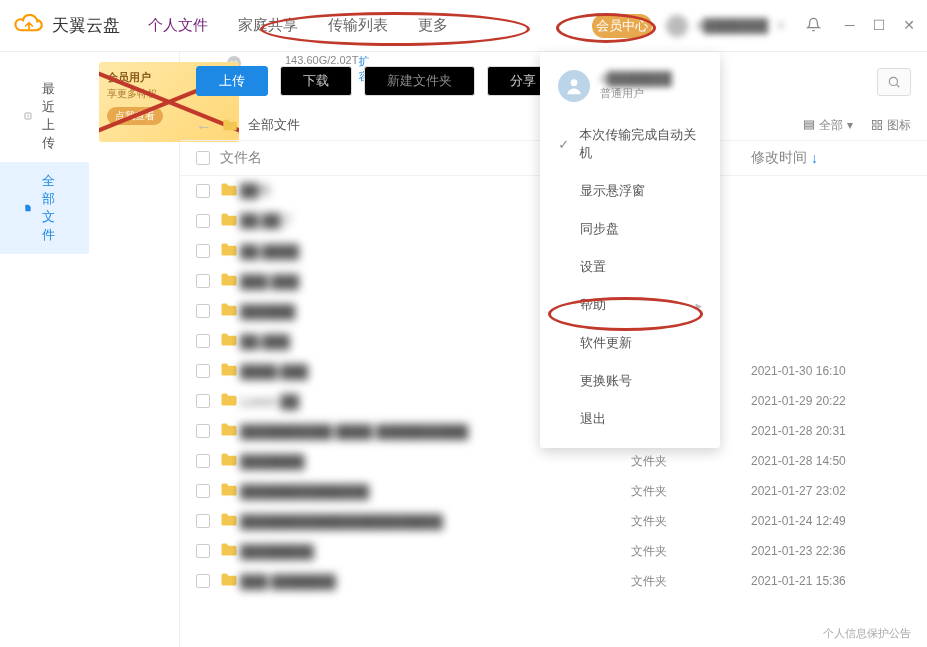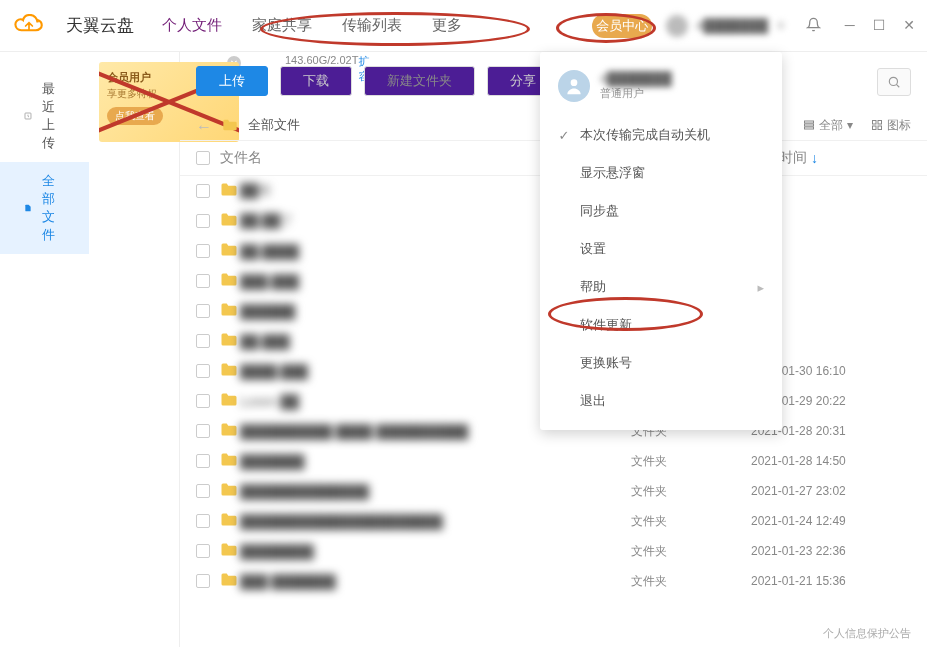--- a/index.html
+++ b/index.html
@@ -1,19 +1,19 @@
 <!DOCTYPE html>
 <html><head>
   <meta charset="utf-8">
   <style>
     * { margin: 0; padding: 0; box-sizing: border-box; }
     body { width: 927px; height: 647px; font-family: "Microsoft YaHei", sans-serif; font-size: 13px; color: #333; background: #fff; overflow: hidden; position: relative; }
     
     .header { height: 52px; display: flex; align-items: center; padding: 0 12px; border-bottom: 1px solid #eee; }
-    .logo { display: flex; align-items: center; gap: 20px; margin-right: 28px; }
+    .logo { display: flex; align-items: center; gap: 6px; margin-right: 28px; }
     .logo-icon { width: 34px; height: 24px; }
     .logo-text { font-size: 17px; color: #333; font-weight: 500; }
     .nav-tabs { display: flex; gap: 30px; flex: 1; }
     .nav-tab { font-size: 15px; color: #666; cursor: pointer; }
     .nav-tab.active { color: #701a75; }
     .member-btn { background: #e8a94e; color: #fff; padding: 3px 4px; border-radius: 14px; font-size: 13px; cursor: pointer; margin-right: 14px; }
     .user-area { display: flex; align-items: center; gap: 8px; filter: blur(3px); }
     .avatar { width: 22px; height: 22px; border-radius: 50%; background: #bbb; }
     .user-name { color: #666; font-size: 13px; }
     .crown-icon { color: #bbb; font-size: 11px; }
@@ -41,21 +41,21 @@
     .promo-x::before, .promo-x::after { content: ''; position: absolute; background: #c0392b; width: 140%; height: 4px; top: 48%; left: -20%; }
     .promo-x::before { transform: rotate(22deg); }
     .promo-x::after { transform: rotate(-22deg); }
     .storage-bar { margin: 6px 12px 2px; height: 4px; background: #e8e8e8; border-radius: 2px; overflow: hidden; }
     .storage-fill { height: 100%; width: 7%; background: #1e88e5; }
     .storage-line { display: flex; justify-content: space-between; padding: 2px 12px 8px; font-size: 11px; color: #888; }
     .expand-link { color: #1e88e5; cursor: pointer; }
     
     .main { flex: 1; display: flex; flex-direction: column; position: relative; }
     .toolbar { display: flex; align-items: flex-end; gap: 12px; padding: 14px 16px; }
-    .tbtn { padding: 5px 22px; border-radius: 3px; font-size: 13px; cursor: pointer; border: 1px solid #ddd; background: #4c1d95; color: #888; }
+    .tbtn { padding: 5px 22px; border-radius: 3px; font-size: 13px; cursor: pointer; border: 1px solid #ddd; background: #000000; color: #888; }
     .tbtn.primary { background: #1e88e5; color: #fff; border-color: #1e88e5; }
     .tbtn.disabled { color: #ccc; }
     .search-box { margin-left: auto; width: 34px; height: 28px; border: 1px solid #ddd; background: #fafafa; border-radius: 3px; display: flex; align-items: center; justify-content: center; cursor: pointer; }
     
     .breadcrumb-row { display: flex; align-items: center; padding: 6px 16px; gap: 10px; border-bottom: 1px solid #f0f0f0; }
     .back-arrow { color: #bbb; font-size: 16px; }
     .folder-icon { width: 16px; height: 14px; }
     .crumb-text { color: #555; }
     .view-controls { margin-left: auto; display: flex; gap: 18px; align-items: center; color: #888; font-size: 12px; }
     .vc-item { display: flex; align-items: center; gap: 4px; cursor: pointer; }
@@ -70,21 +70,21 @@
     .file-list { flex: 1; overflow: auto; }
     .file-row { display: flex; align-items: center; padding: 6px 16px; height: 30px; }
     .fr-check { width: 24px; }
     .fr-folder { width: 20px; }
     .fr-name { flex: 1; color: #555; }
     .fr-name.blur { filter: blur(4px); }
     .fr-type { width: 120px; color: #888; font-size: 12px; }
     .fr-time { width: 160px; color: #888; font-size: 12px; }
     .checkbox { width: 14px; height: 14px; border: 1px solid #ccc; border-radius: 2px; }
     
-    .dropdown-menu { position: absolute; top: 52px; left: 540px; width: 242px; background: #fff; box-shadow: 0 4px 14px rgba(0,0,0,.18); border-radius: 3px; z-index: 100; padding: 10px 0; }
+    .dropdown-menu { position: absolute; top: 52px; left: 540px; width: 180px; background: #fff; box-shadow: 0 4px 14px rgba(0,0,0,.18); border-radius: 3px; z-index: 100; padding: 10px 0; }
     .dm-user { display: flex; align-items: center; gap: 10px; padding: 8px 18px 14px; }
     .dm-avatar { width: 32px; height: 32px; border-radius: 50%; background: #bbd4e8; display: flex; align-items: center; justify-content: center; }
     .dm-avatar svg { width: 20px; height: 20px; }
     .dm-user-col { display: flex; flex-direction: column; }
     .dm-username { filter: blur(3px); color: #666; font-size: 13px; }
     .dm-usertype { color: #999; font-size: 11px; }
     .dm-item { padding: 10px 18px; color: #555; font-size: 13px; cursor: pointer; display: flex; align-items: center; gap: 10px; }
     .dm-check { width: 12px; height: 12px; display: inline-flex; align-items: center; justify-content: center; color: #888; }
     .dm-arrow { margin-left: auto; color: #bbb; }
     .dm-indent { padding-left: 40px; text-align: center; }

